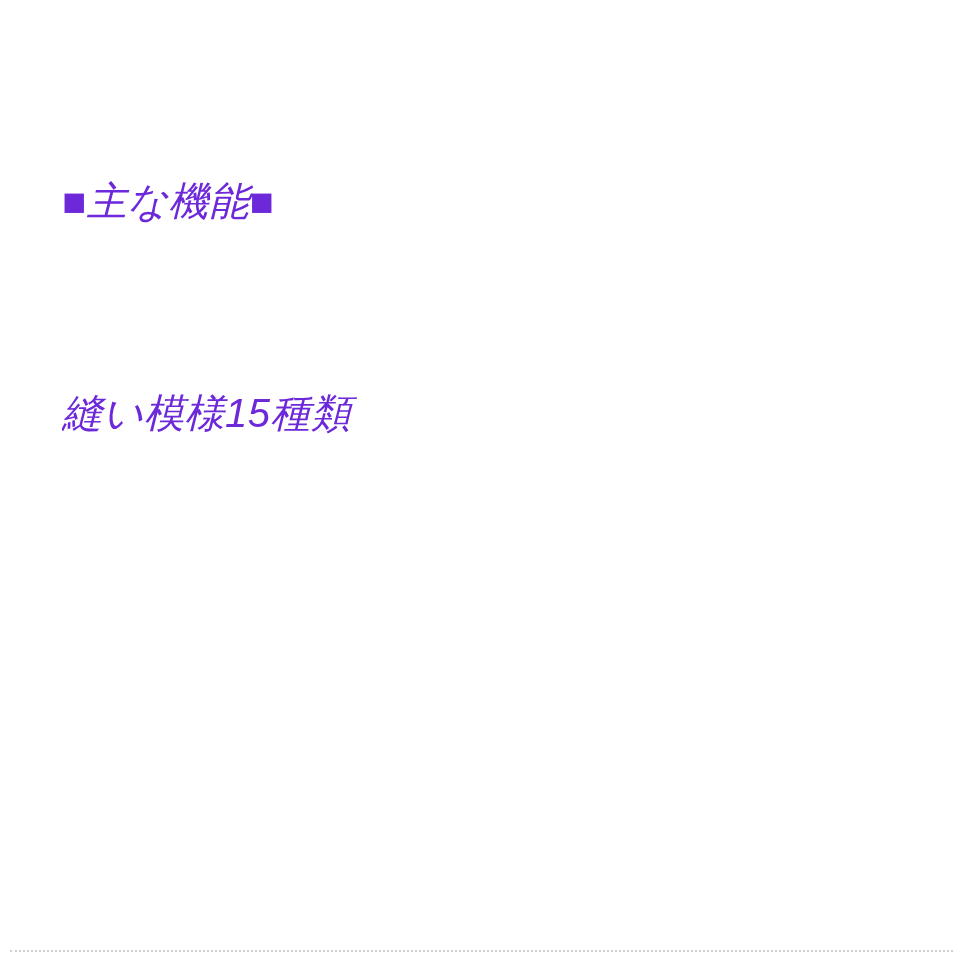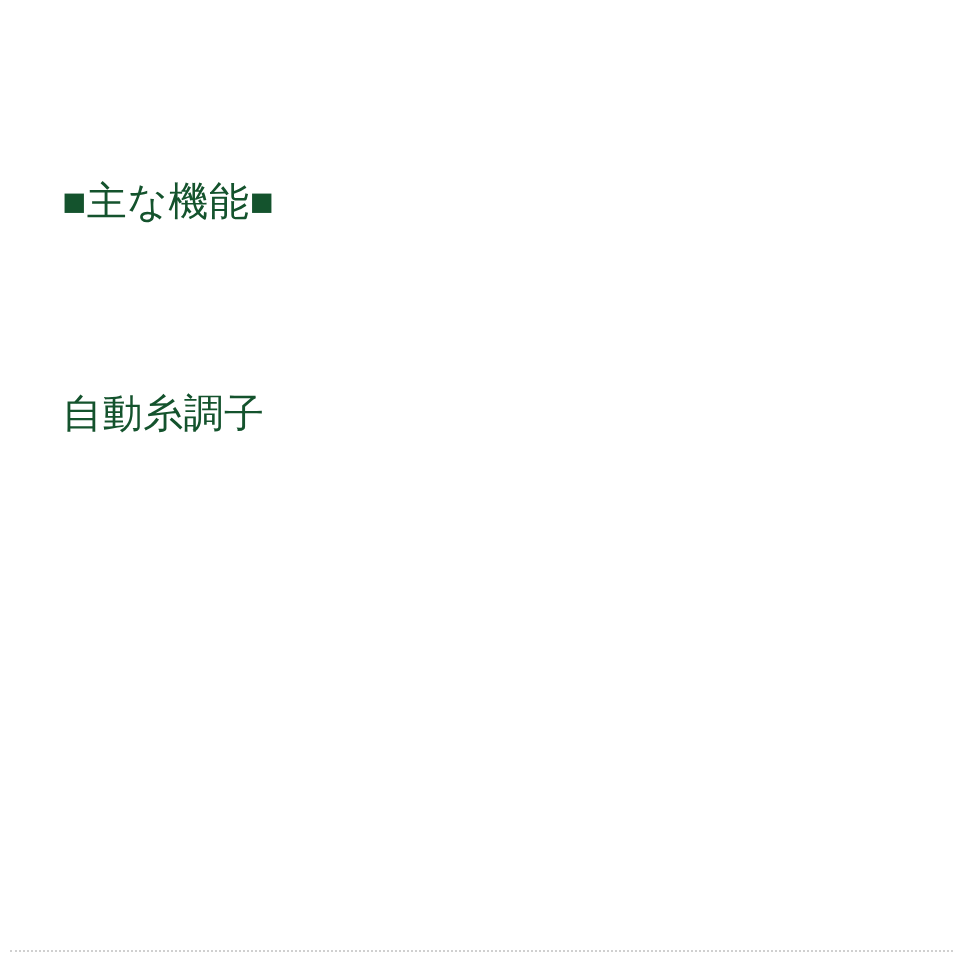--- a/index.html
+++ b/index.html
@@ -7,21 +7,22 @@
     padding: 0;
     background: #ffffff;
   }
   .page {
     position: relative;
     width: 953px;
     height: 958px;
     background: #ffffff;
     overflow: hidden;
     font-family: "Liberation Sans", "DejaVu Sans", sans-serif;
-    color: #14532d;
+    color: #6d28d9;
+    font-style: italic;
   }
   .content {
     padding: 25px 30px 0 62px;
     font-size: 40px;
     line-height: 70.5px;
     font-weight: 400;
     letter-spacing: 0.5px;
     white-space: pre;
   }
   .line {
@@ -36,21 +37,21 @@
     height: 0;
     border-bottom: 2px dotted #d0d0d0;
   }
 </style>
 </head>
 <body>
 
 <div class="page">
   <div class="content">
     <div class="line heading">■主な機能■</div>
-    <div class="line">自動糸調子</div>
+    <div class="line">縫い模様15種類</div>
     
     
     
     
     
     
     
     
     
   </div>

